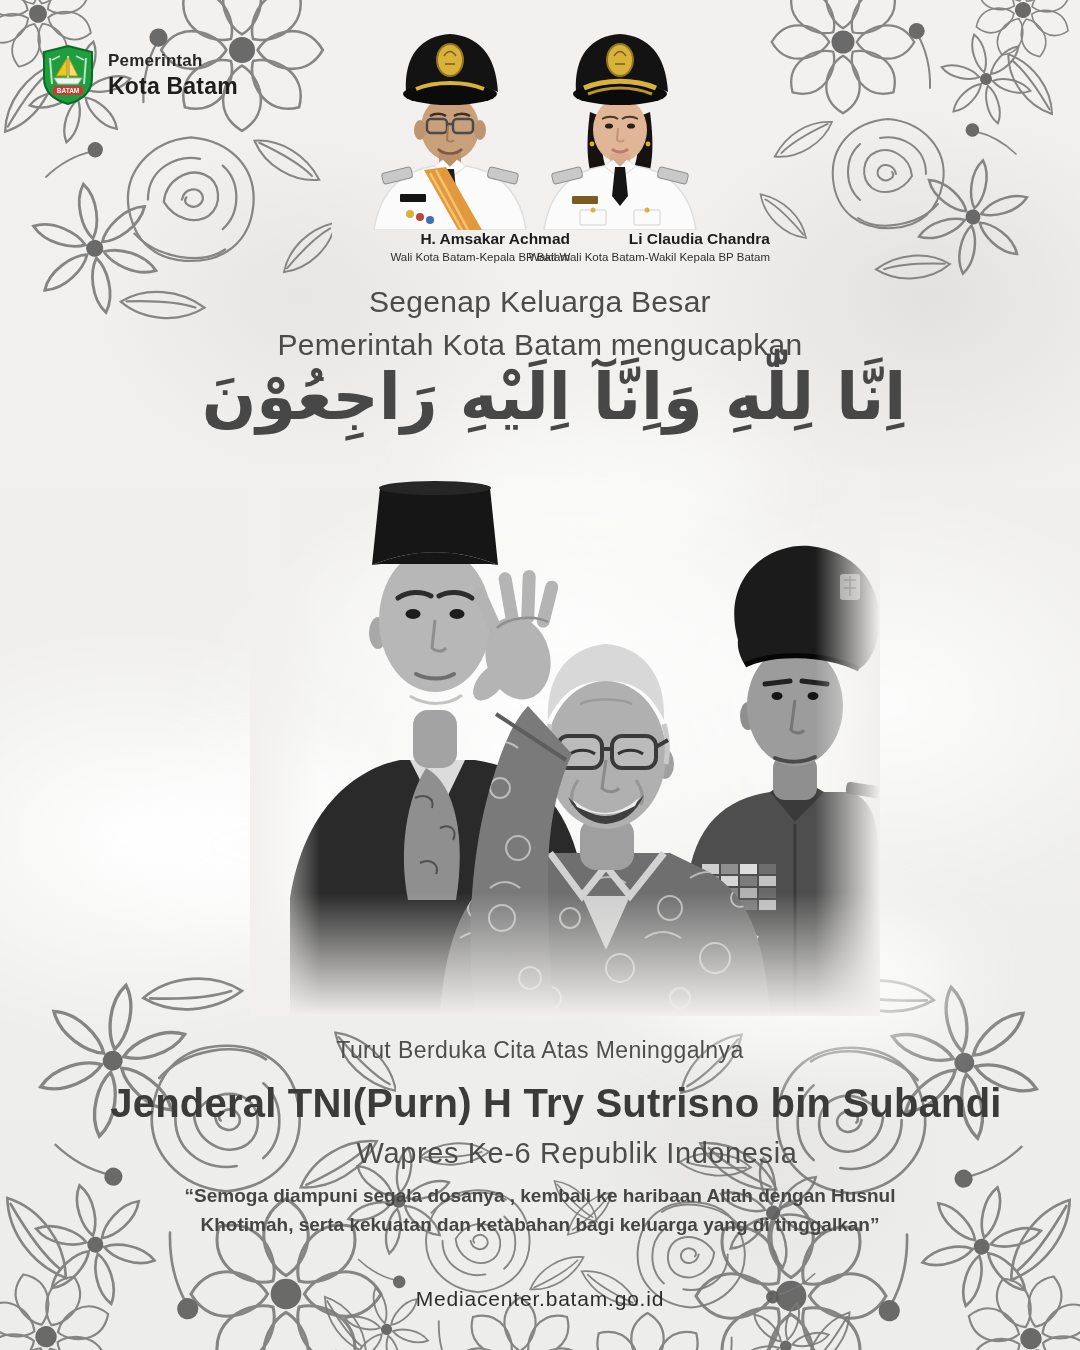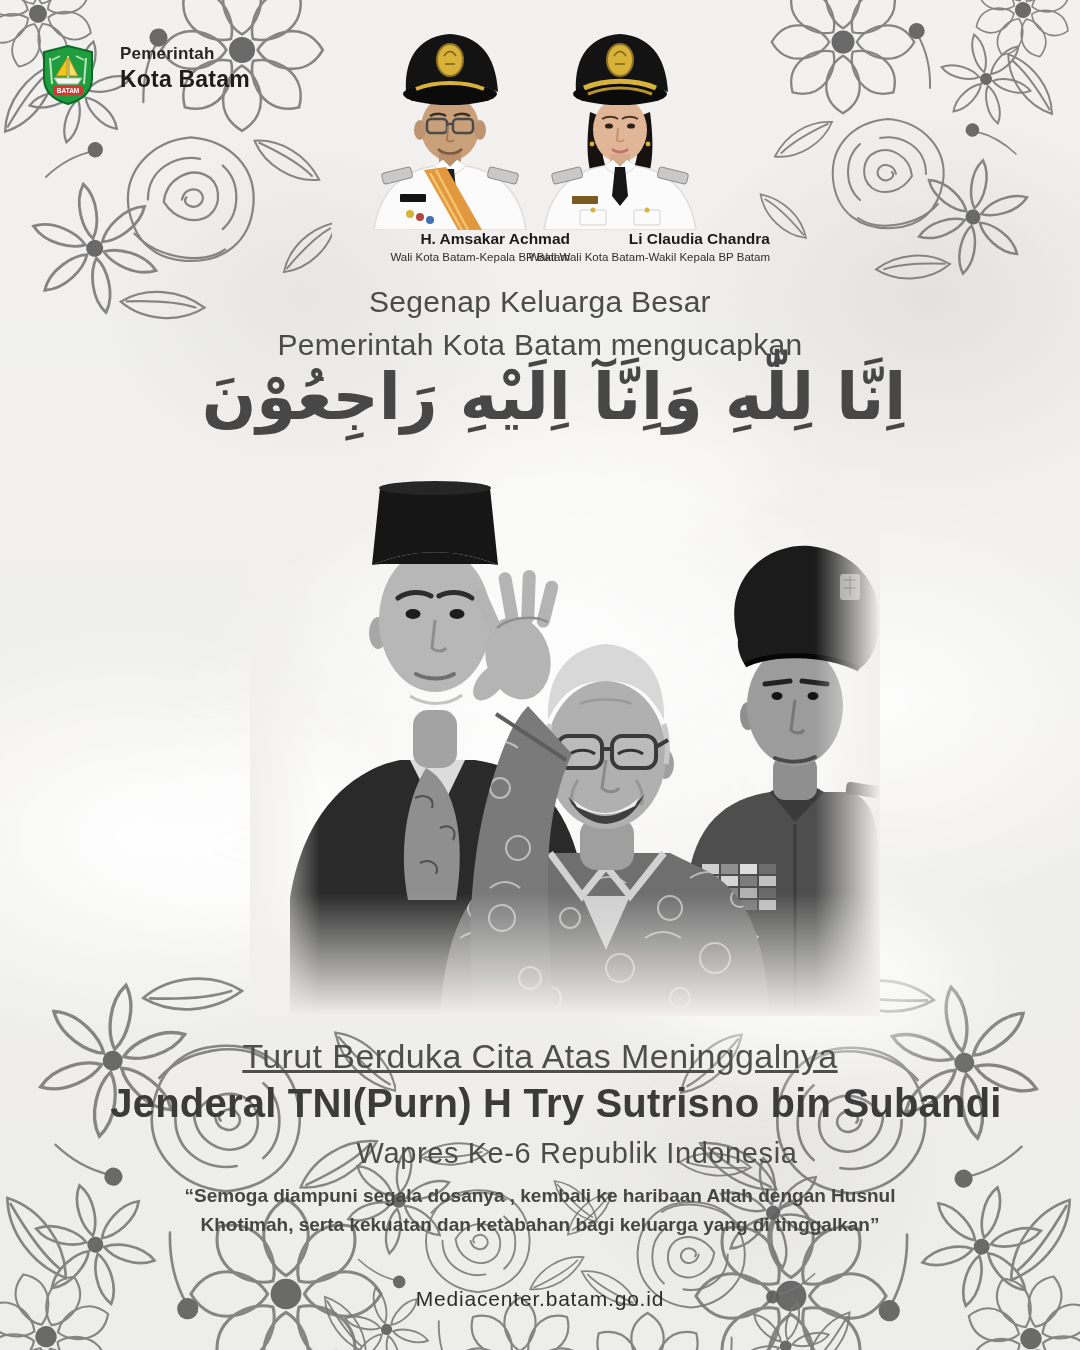--- a/index.html
+++ b/index.html
@@ -13,32 +13,32 @@
       radial-gradient(380px 280px at 86% 22%, rgba(223,222,220,.8), rgba(255,255,255,0) 70%),
       radial-gradient(300px 240px at 28% 22%, rgba(226,225,223,.7), rgba(255,255,255,0) 70%),
       radial-gradient(300px 240px at 70% 86%, rgba(224,223,221,.6), rgba(255,255,255,0) 70%),
       linear-gradient(#f2f1ef,#ededeb);
   }
   .floral{position:absolute;z-index:1;opacity:.9;}
   .smoke{position:absolute;z-index:1;background:#ffffff;border-radius:50%;filter:blur(34px);}
   .layer{position:absolute;z-index:3;}
   .center{left:0;width:1080px;text-align:center;}
 
-  .logo-wrap{left:40px;top:44px;display:flex;align-items:flex-start;gap:24px;z-index:4;}
+  .logo-wrap{left:40px;top:44px;display:flex;align-items:center;gap:12px;z-index:4;}
   .logo-text .l1{font-size:17px;font-weight:bold;color:#272727;letter-spacing:.2px;}
   .logo-text .l2{font-size:23px;font-weight:bold;color:#1d1d1d;margin-top:2px;letter-spacing:.2px;}
 
   .official-label{position:absolute;z-index:3;text-align:right;}
   .official-label .nm{font-size:15.5px;font-weight:bold;color:#1c1c1c;}
   .official-label .tt{font-size:11.5px;color:#2e2e2e;margin-top:3px;}
 
   .intro{top:281px;font-size:30px;line-height:1.42;color:#4b4b4b;letter-spacing:.3px;text-align:center;}
   .arabic{top:360px;font-size:64px;font-weight:bold;color:#474747;direction:rtl;
           font-family:"DejaVu Sans",sans-serif;margin-left:14px;}
-  .lead{top:1037px;font-size:34px;color:#4e4e4e;letter-spacing:.4px;text-decoration:underline;}
+  .lead{top:1037px;font-size:23px;color:#4e4e4e;letter-spacing:.4px;}
   .deceased{top:1081px;font-size:40px;font-weight:bold;color:#3b3b3b;letter-spacing:.2px;margin-left:16px;}
   .role{top:1137px;font-size:29px;font-weight:400;color:#4c4c4c;letter-spacing:.6px;padding-left:37px;}
   .quote{top:1181px;font-size:19px;font-weight:bold;color:#454545;line-height:1.55;}
   .quote .inner{display:inline-block;max-width:750px;}
   .footer{top:1287px;font-size:21px;color:#2d2d2d;letter-spacing:.8px;}
 </style>
 </head>
 <body>
 
 <div class="poster">

